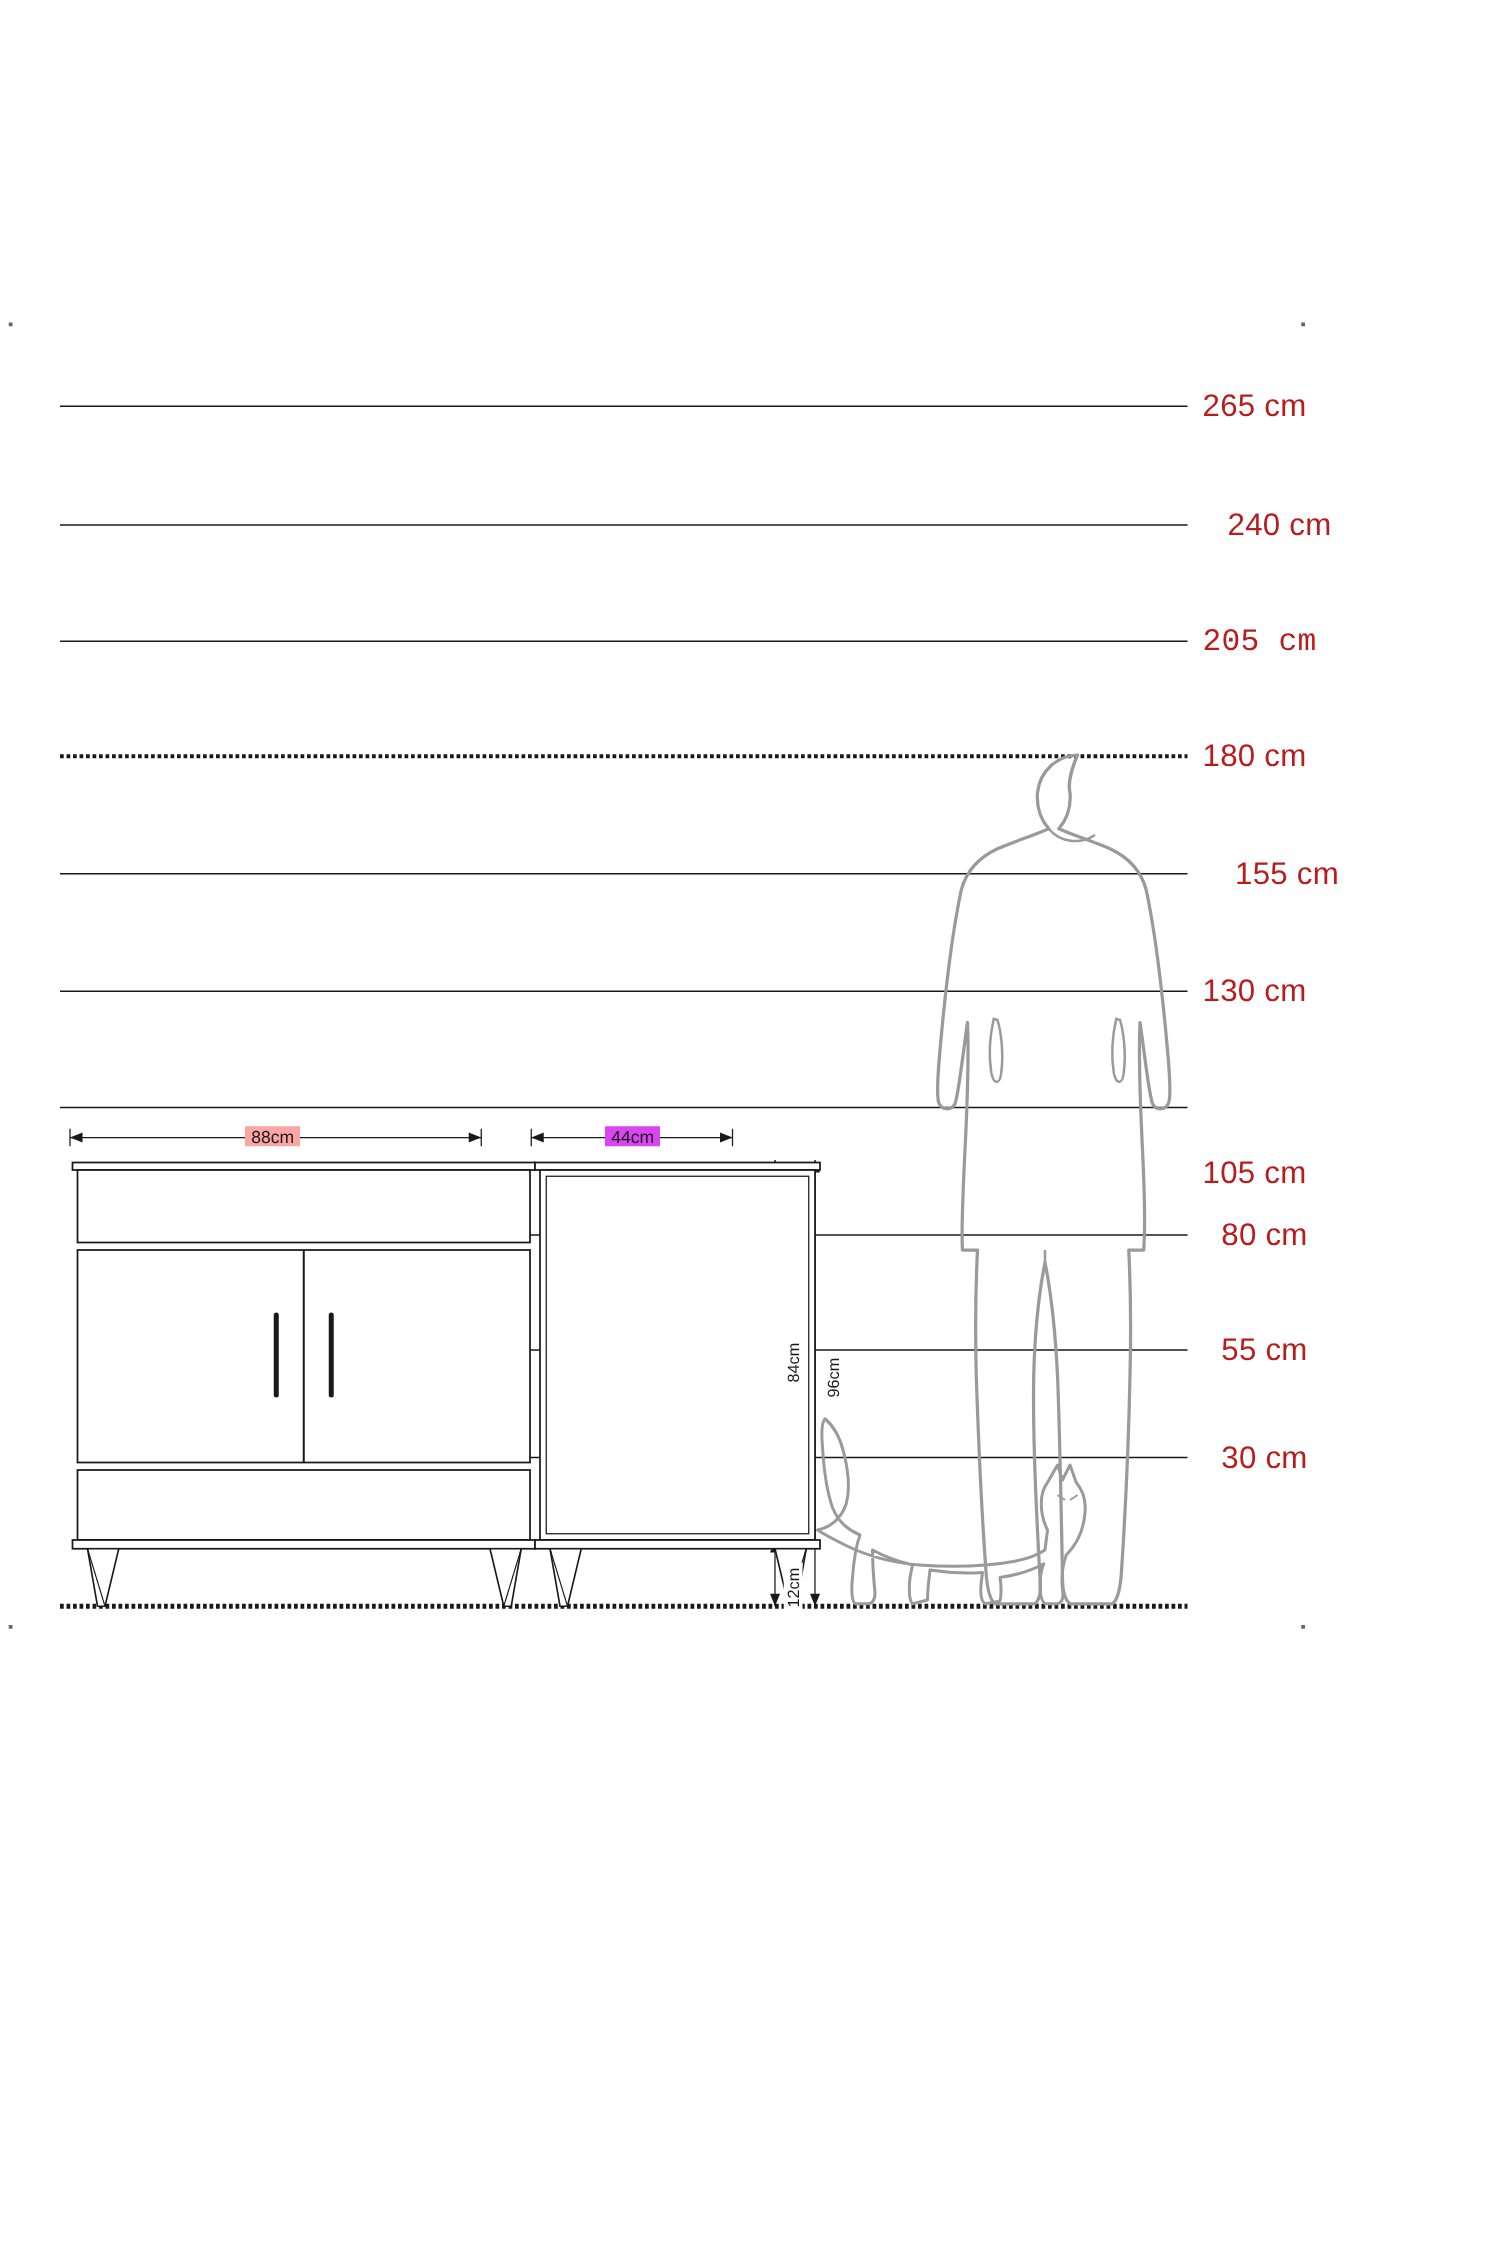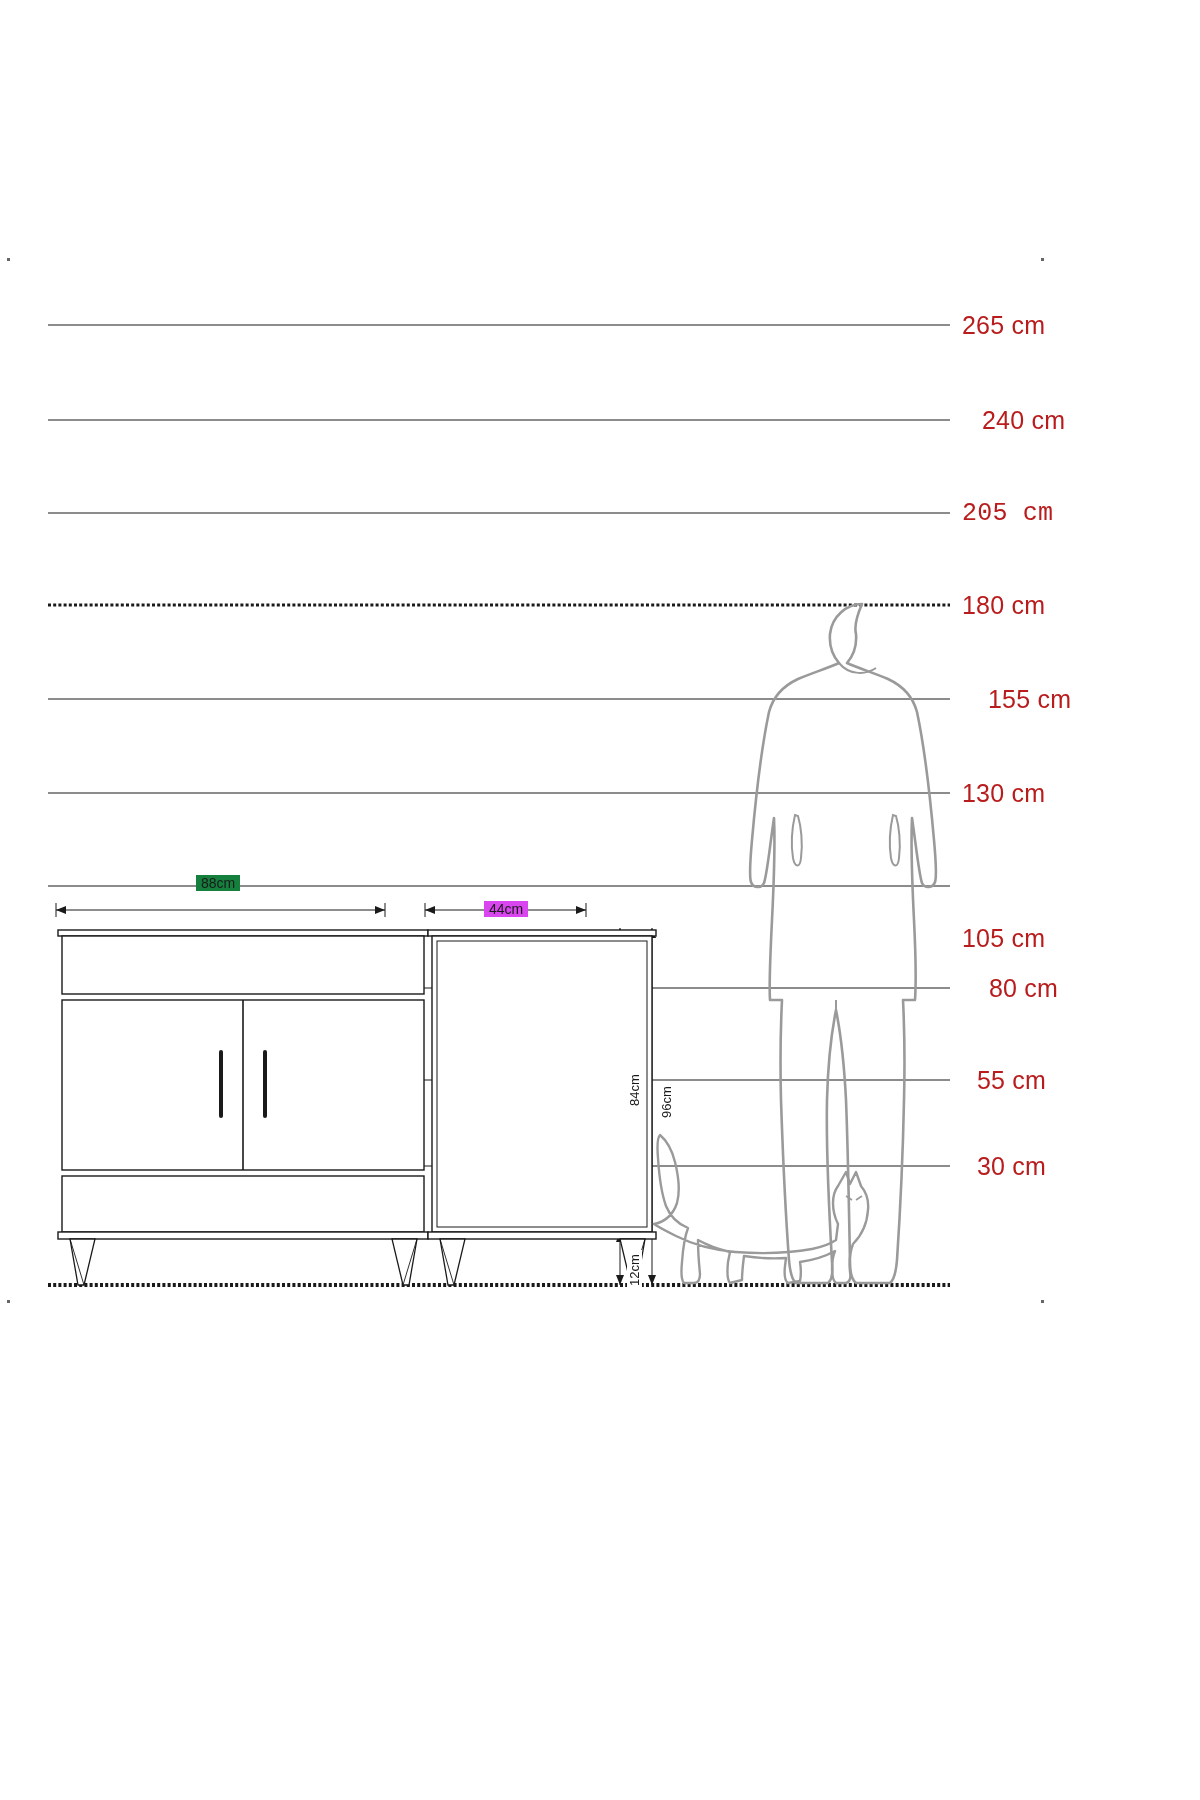--- a/index.html
+++ b/index.html
@@ -267,22 +267,22 @@
   </svg>
 </div>
 
 <div class="scale-label" style="left:962px; top:311px;">265 cm</div>
 <div class="scale-label" style="left:962px; top:406px;margin-left:20px;">240 cm</div>
 <div class="scale-label" style="left:962px; top:499px;font-family:Liberation Mono, monospace;">205 cm</div>
 <div class="scale-label" style="left:962px; top:591px;">180 cm</div>
 <div class="scale-label" style="left:962px; top:685px;margin-left:26px;">155 cm</div>
 <div class="scale-label" style="left:962px; top:779px;">130 cm</div>
 <div class="scale-label" style="left:962px; top:924px;">105 cm</div>
-<div class="scale-label" style="left:977px; top:974px;margin-left:12px;">80 cm</div>
+<div class="scale-label" style="left:977px; top:974px;">80 cm</div>
 <div class="scale-label" style="left:977px; top:1066px;">55 cm</div>
 <div class="scale-label" style="left:977px; top:1152px;">30 cm</div>
 
-<div class="dim-label" style="left:196px; top:875px; background:#15803d; padding:0 5px;">88cm</div>
+<div class="dim-label" style="left:196px; top:901px; background:#fca5a5; padding:0 5px;">88cm</div>
 <div class="dim-label" style="left:484px; top:901px; background:#d946ef; padding:0 5px;">44cm</div>
 
 <div class="dim-label-v" style="left:627px; top:1110px; background:#ffffff; padding:0 4px;">84cm</div>
 <div class="dim-label-v" style="left:659px; top:1122px; background:#ffffff; padding:0 4px;">96cm</div>
 <div class="dim-label-v" style="left:627px; top:1290px; background:#ffffff; padding:0 4px;">12cm</div>
 
 </body></html>

